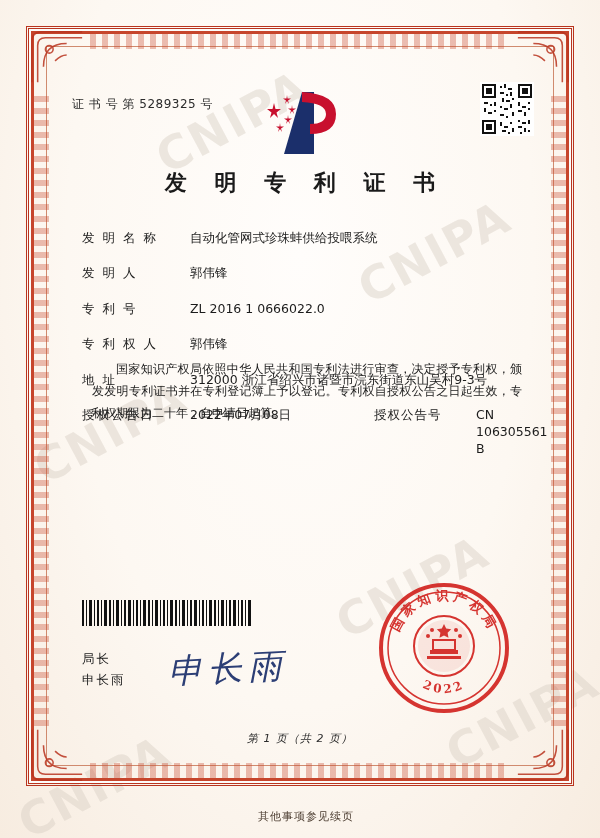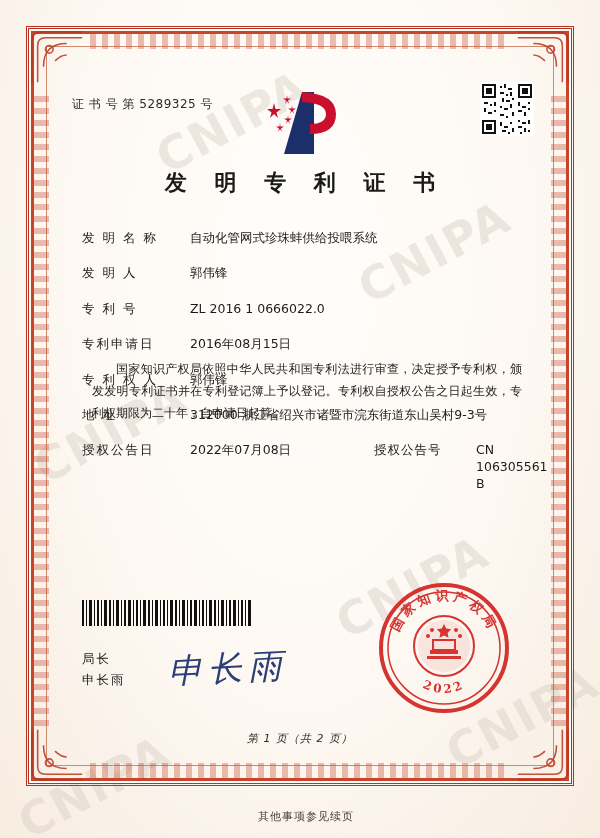--- a/index.html
+++ b/index.html
@@ -289,24 +289,20 @@
       </div>
       <div class="row">
         <span class="lbl">发 明 人</span>
         <span class="val">郭伟锋</span>
       </div>
       <div class="row">
         <span class="lbl">专 利 号</span>
         <span class="val">ZL 2016 1 0666022.0</span>
       </div>
       <div class="row">
-        <span class="lbl">专利申请日</span>
-        <span class="val">2016年08月15日</span>
-      </div>
-      <div class="row">
         <span class="lbl">专 利 权 人</span>
         <span class="val">郭伟锋</span>
       </div>
       <div class="row">
         <span class="lbl">地 址</span>
         <span class="val">312000 浙江省绍兴市诸暨市浣东街道东山吴村9-3号</span>
       </div>
       <div class="row dual">
         <span class="lbl">授权公告日</span>
         <span class="val">2022年07月08日</span>

